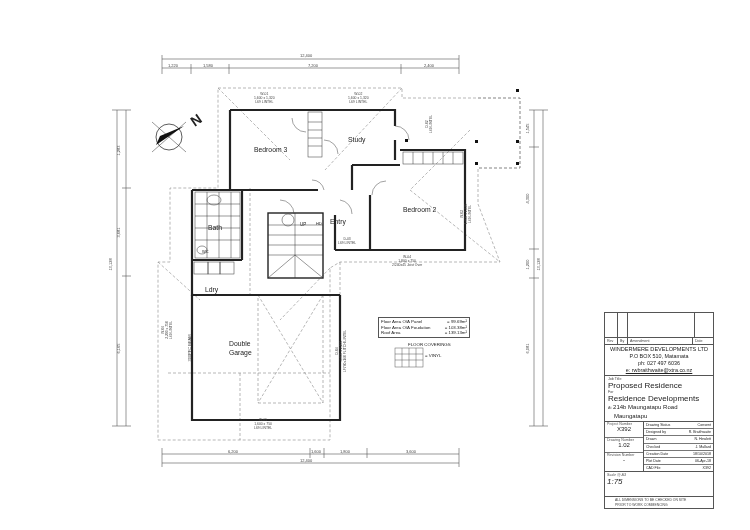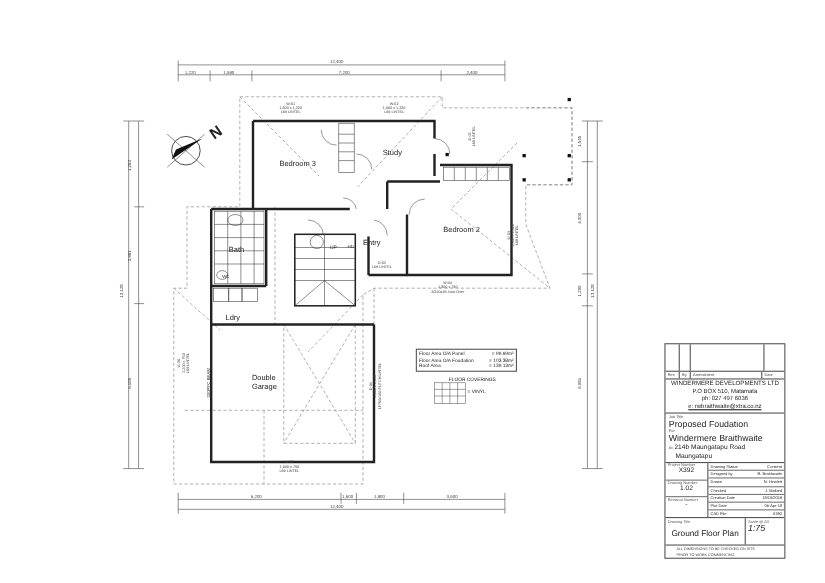--- a/index.html
+++ b/index.html
@@ -297,23 +297,23 @@
     <div style="width:18px;padding-left:2px;">Date</div>
   </div>
   <div class="row company">
     <div class="name">WINDERMERE DEVELOPMENTS LTD</div>
     <div>P.O BOX 510, Matamata</div>
     <div>ph: 027 497 6036</div>
     <div class="email">e: rwbraithwaite@xtra.co.nz</div>
   </div>
   <div class="row jt">
     <div class="tiny">Job Title</div>
-    <div class="big">Proposed Foudation</div>
+    <div class="big">Proposed Residence</div>
     <div class="tiny">For</div>
-    <div class="big">Windermere Braithwaite</div>
+    <div class="big">Residence Developments</div>
     <div style="font-size:6px;line-height:8px;"><span class="tiny">At</span> <span>214b Maungatapu Road</span></div>
     <div style="font-size:6px;line-height:8px;padding-left:6px;">Maungatapu</div>
   </div>
   <div class="row grid2">
     <div class="cell" style="width:38px;padding:0;">
       <div style="border-bottom:1px solid #777;height:14.5px;padding:0 2px;">
         <div class="lbl">Project Number</div>
         <div class="val">X392</div>
       </div>
       <div style="border-bottom:1px solid #777;height:14.5px;padding:0 2px;">
@@ -350,24 +350,20 @@
           <span>Plot Date</span>
           <span>06-Apr-18</span>
         </div>
       <div class="kv">
           <span>CAD File</span>
           <span>X392</span>
         </div>
     </div>
   </div>
   <div class="row grid2" style="height:24px;">
-    <div class="cell" style="width:68px;padding:1px 2px;">
-      <div class="lbl">Drawing Title</div>
-      <div style="font-size:7.5px;text-align:center;margin-top:4px;">Ground Floor Plan</div>
-    </div>
     <div style="flex:1;padding:1px 2px;font-style:italic;">
       <div class="lbl">Scale @ A3</div>
       <div style="font-size:8px;">1:75</div>
     </div>
   </div>
   <div style="font-size:3.4px;padding:1px 10px;line-height:4.2px;color:#444;">
     <div>ALL DIMENSIONS TO BE CHECKED ON SITE</div>
     <div>PRIOR TO WORK COMMENCING</div>
   </div>
 </div>

